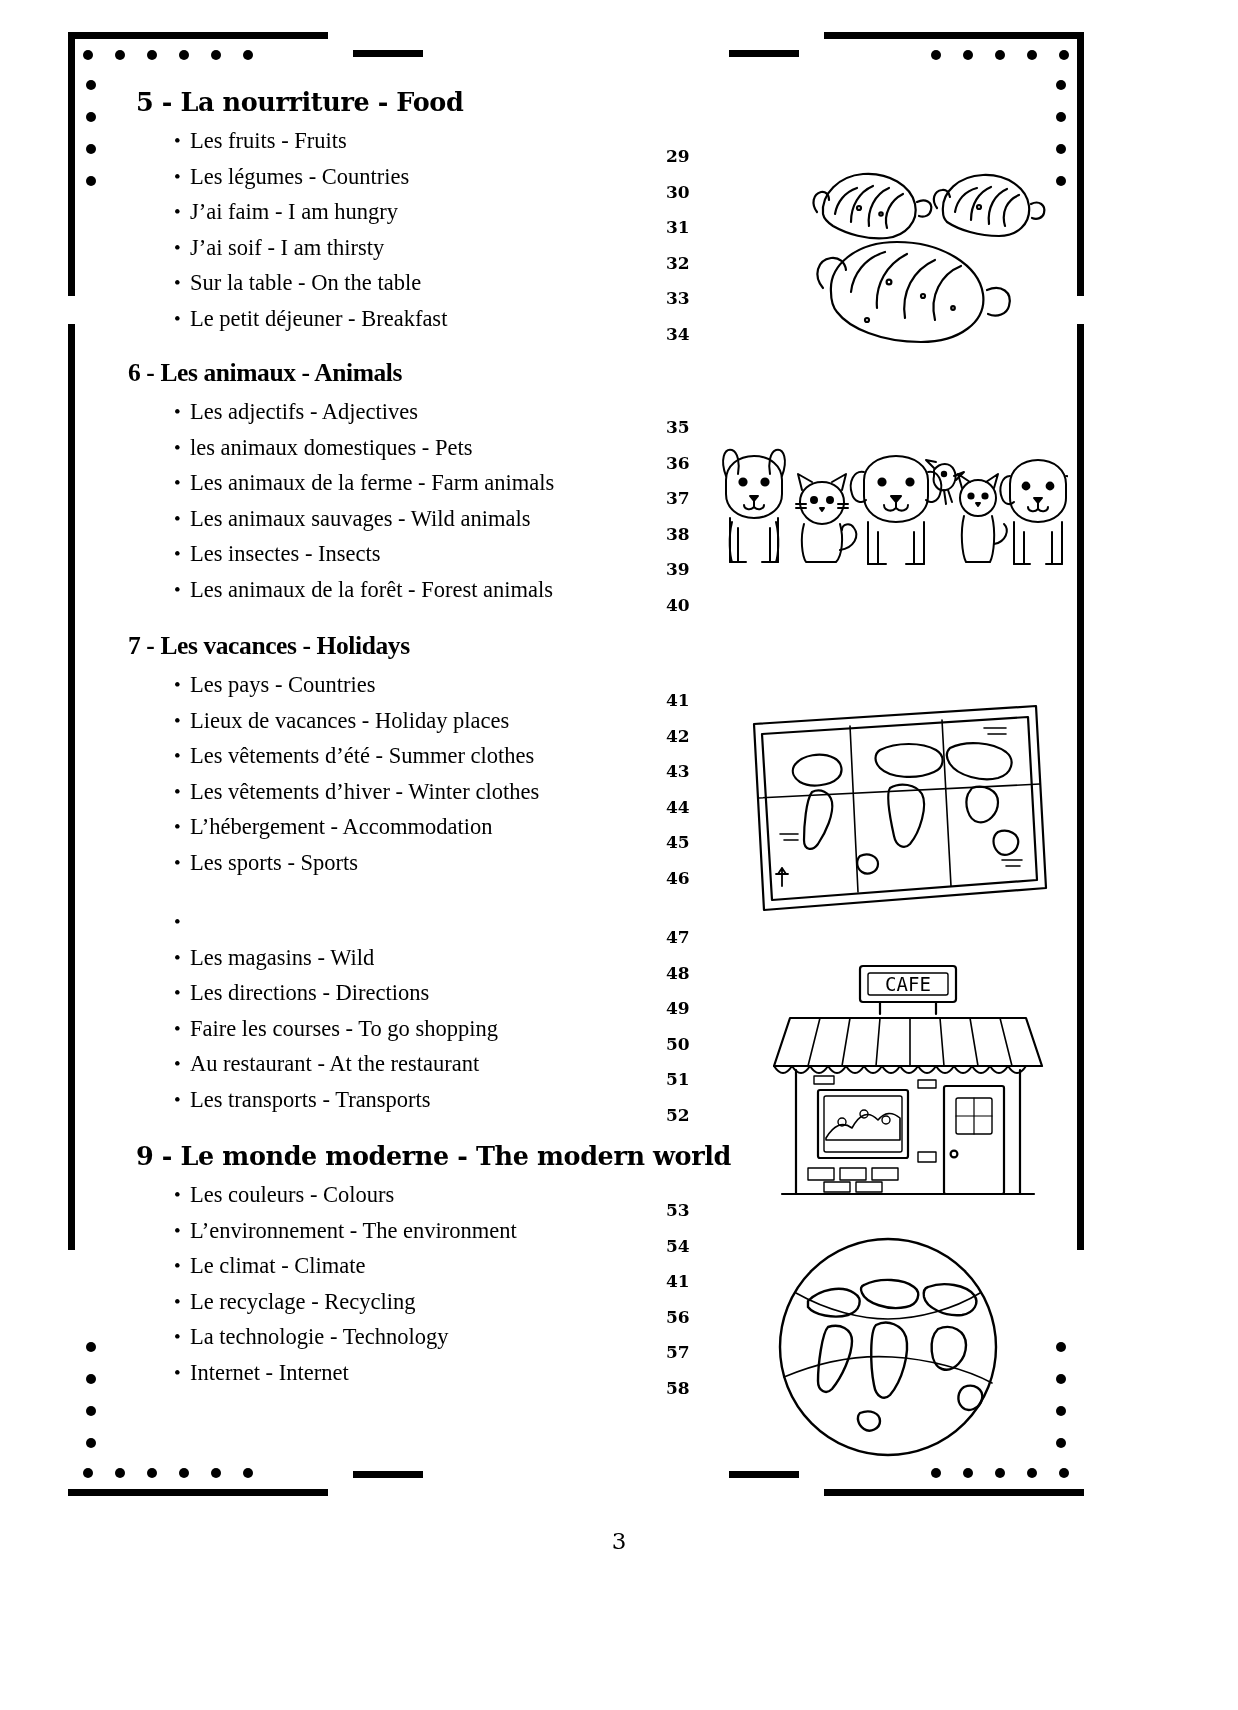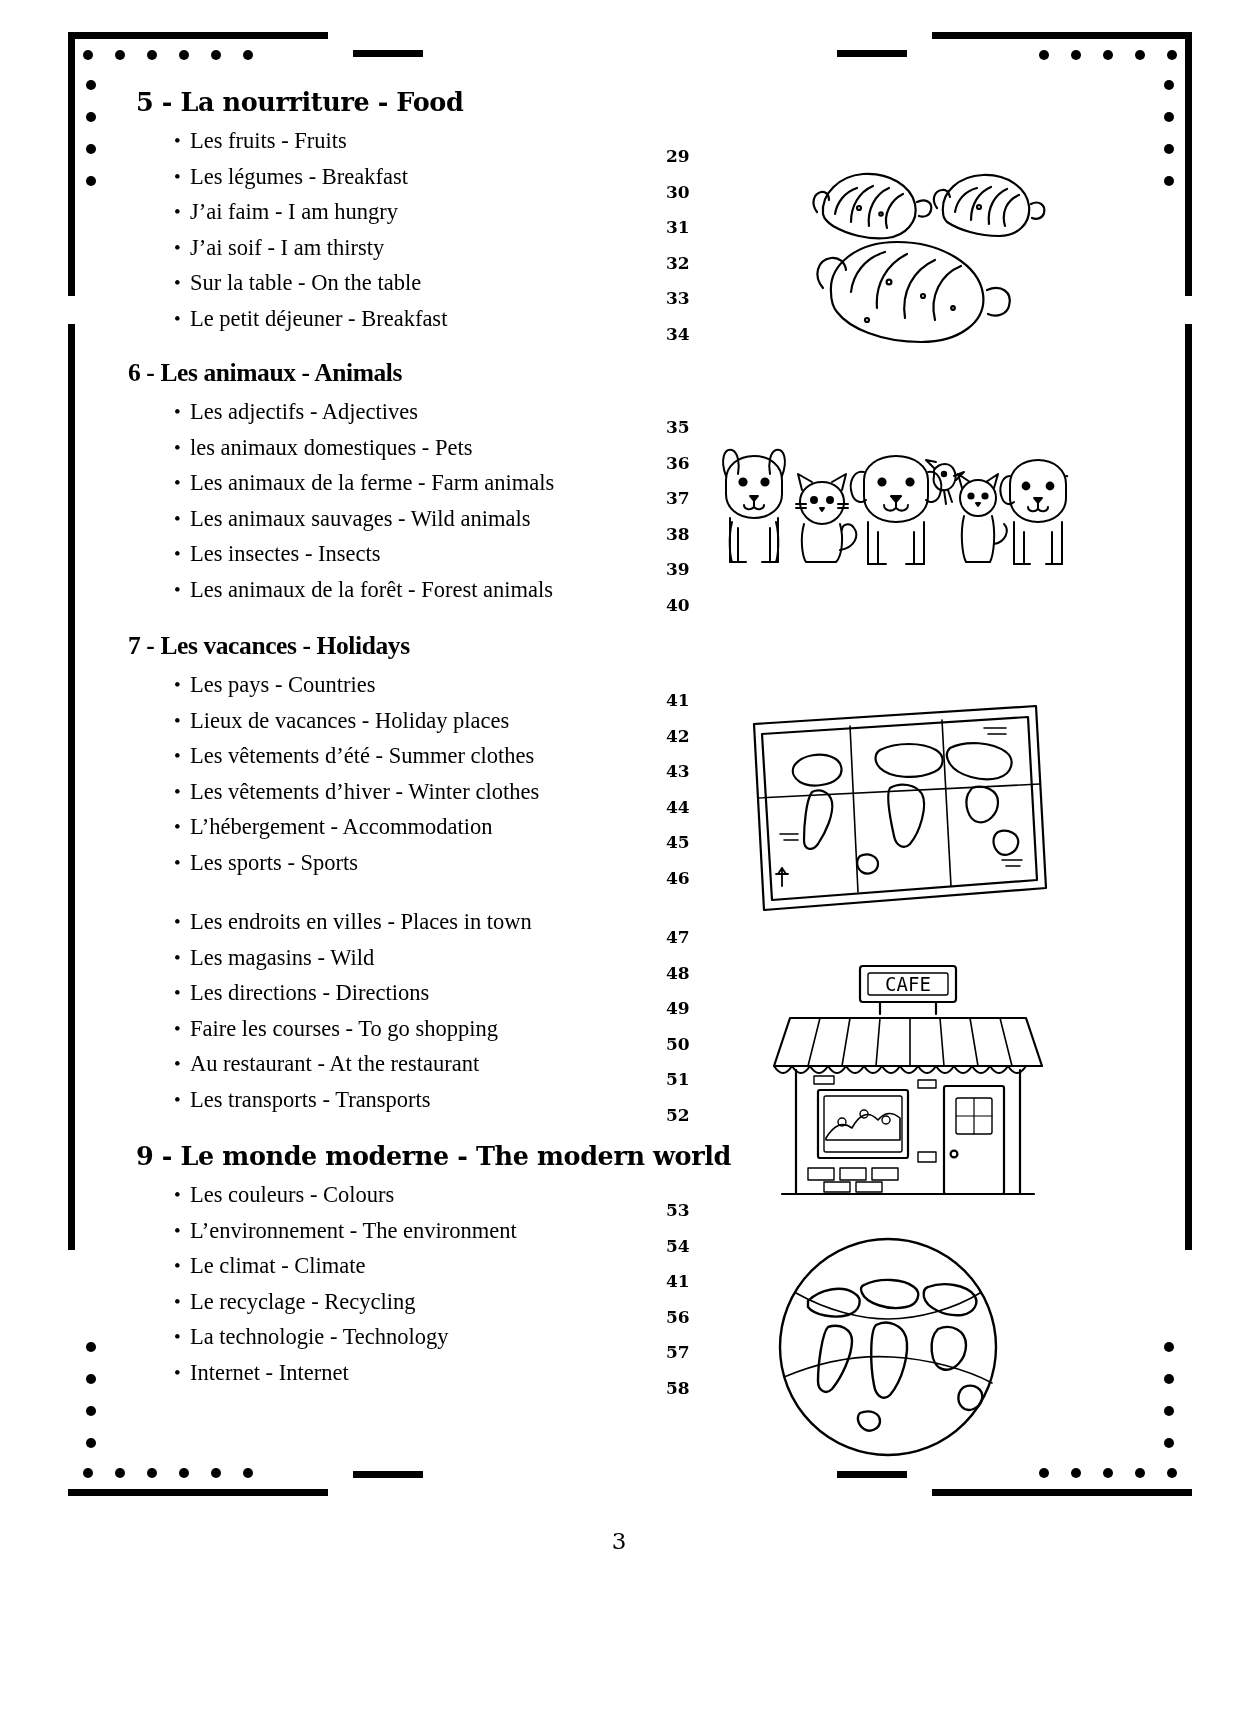--- a/index.html
+++ b/index.html
@@ -12,21 +12,21 @@
     position: relative;
     font-family: "Liberation Serif", serif;
     color: #000;
     overflow: hidden;
   }
 
   
   .page {
     position: absolute;
     left: 68px; top: 32px;
-    width: 1124px; height: 1464px;
+    width: 1016px; height: 1464px;
   }
   
   .frame-line {
     position: absolute;
     background: #000;
   }
   .frame-left  { left: 0;    top: 0;   width: 7px; height: 264px; }
   .frame-left2 { left: 0;    top: 292px; width: 7px; height: 926px; }
   .frame-right { right: 0;   top: 0;   width: 7px; height: 264px; }
   .frame-right2{ right: 0;   top: 292px; width: 7px; height: 926px; }
@@ -214,21 +214,21 @@
     <div class="section s5">
       <h2 class="section-title">5 - La nourriture - Food</h2>
       <ul class="entries">
         <li class="entry">
           <span class="bullet">•</span>
           <span class="label">Les fruits - Fruits</span>
           <span class="page-no">29</span>
         </li>
         <li class="entry">
           <span class="bullet">•</span>
-          <span class="label">Les légumes - Breakfast</span>
+          <span class="label">Les légumes - Countries</span>
           <span class="page-no">30</span>
         </li>
         <li class="entry">
           <span class="bullet">•</span>
           <span class="label">J’ai faim - I am hungry</span>
           <span class="page-no">31</span>
         </li>
         <li class="entry">
           <span class="bullet">•</span>
           <span class="label">J’ai soif - I am thirsty</span>
@@ -322,21 +322,20 @@
         </li>
       </ul>
     </div>
 
     <div class="spacer"></div>
 
     <div class="section s8">
       <ul class="entries">
         <li class="entry">
           <span class="bullet">•</span>
-          <span class="label">Les endroits en villes - Places in town</span>
           <span class="page-no">47</span>
         </li>
         <li class="entry">
           <span class="bullet">•</span>
           <span class="label">Les magasins - Wild</span>
           <span class="page-no">48</span>
         </li>
         <li class="entry">
           <span class="bullet">•</span>
           <span class="label">Les directions - Directions</span>

